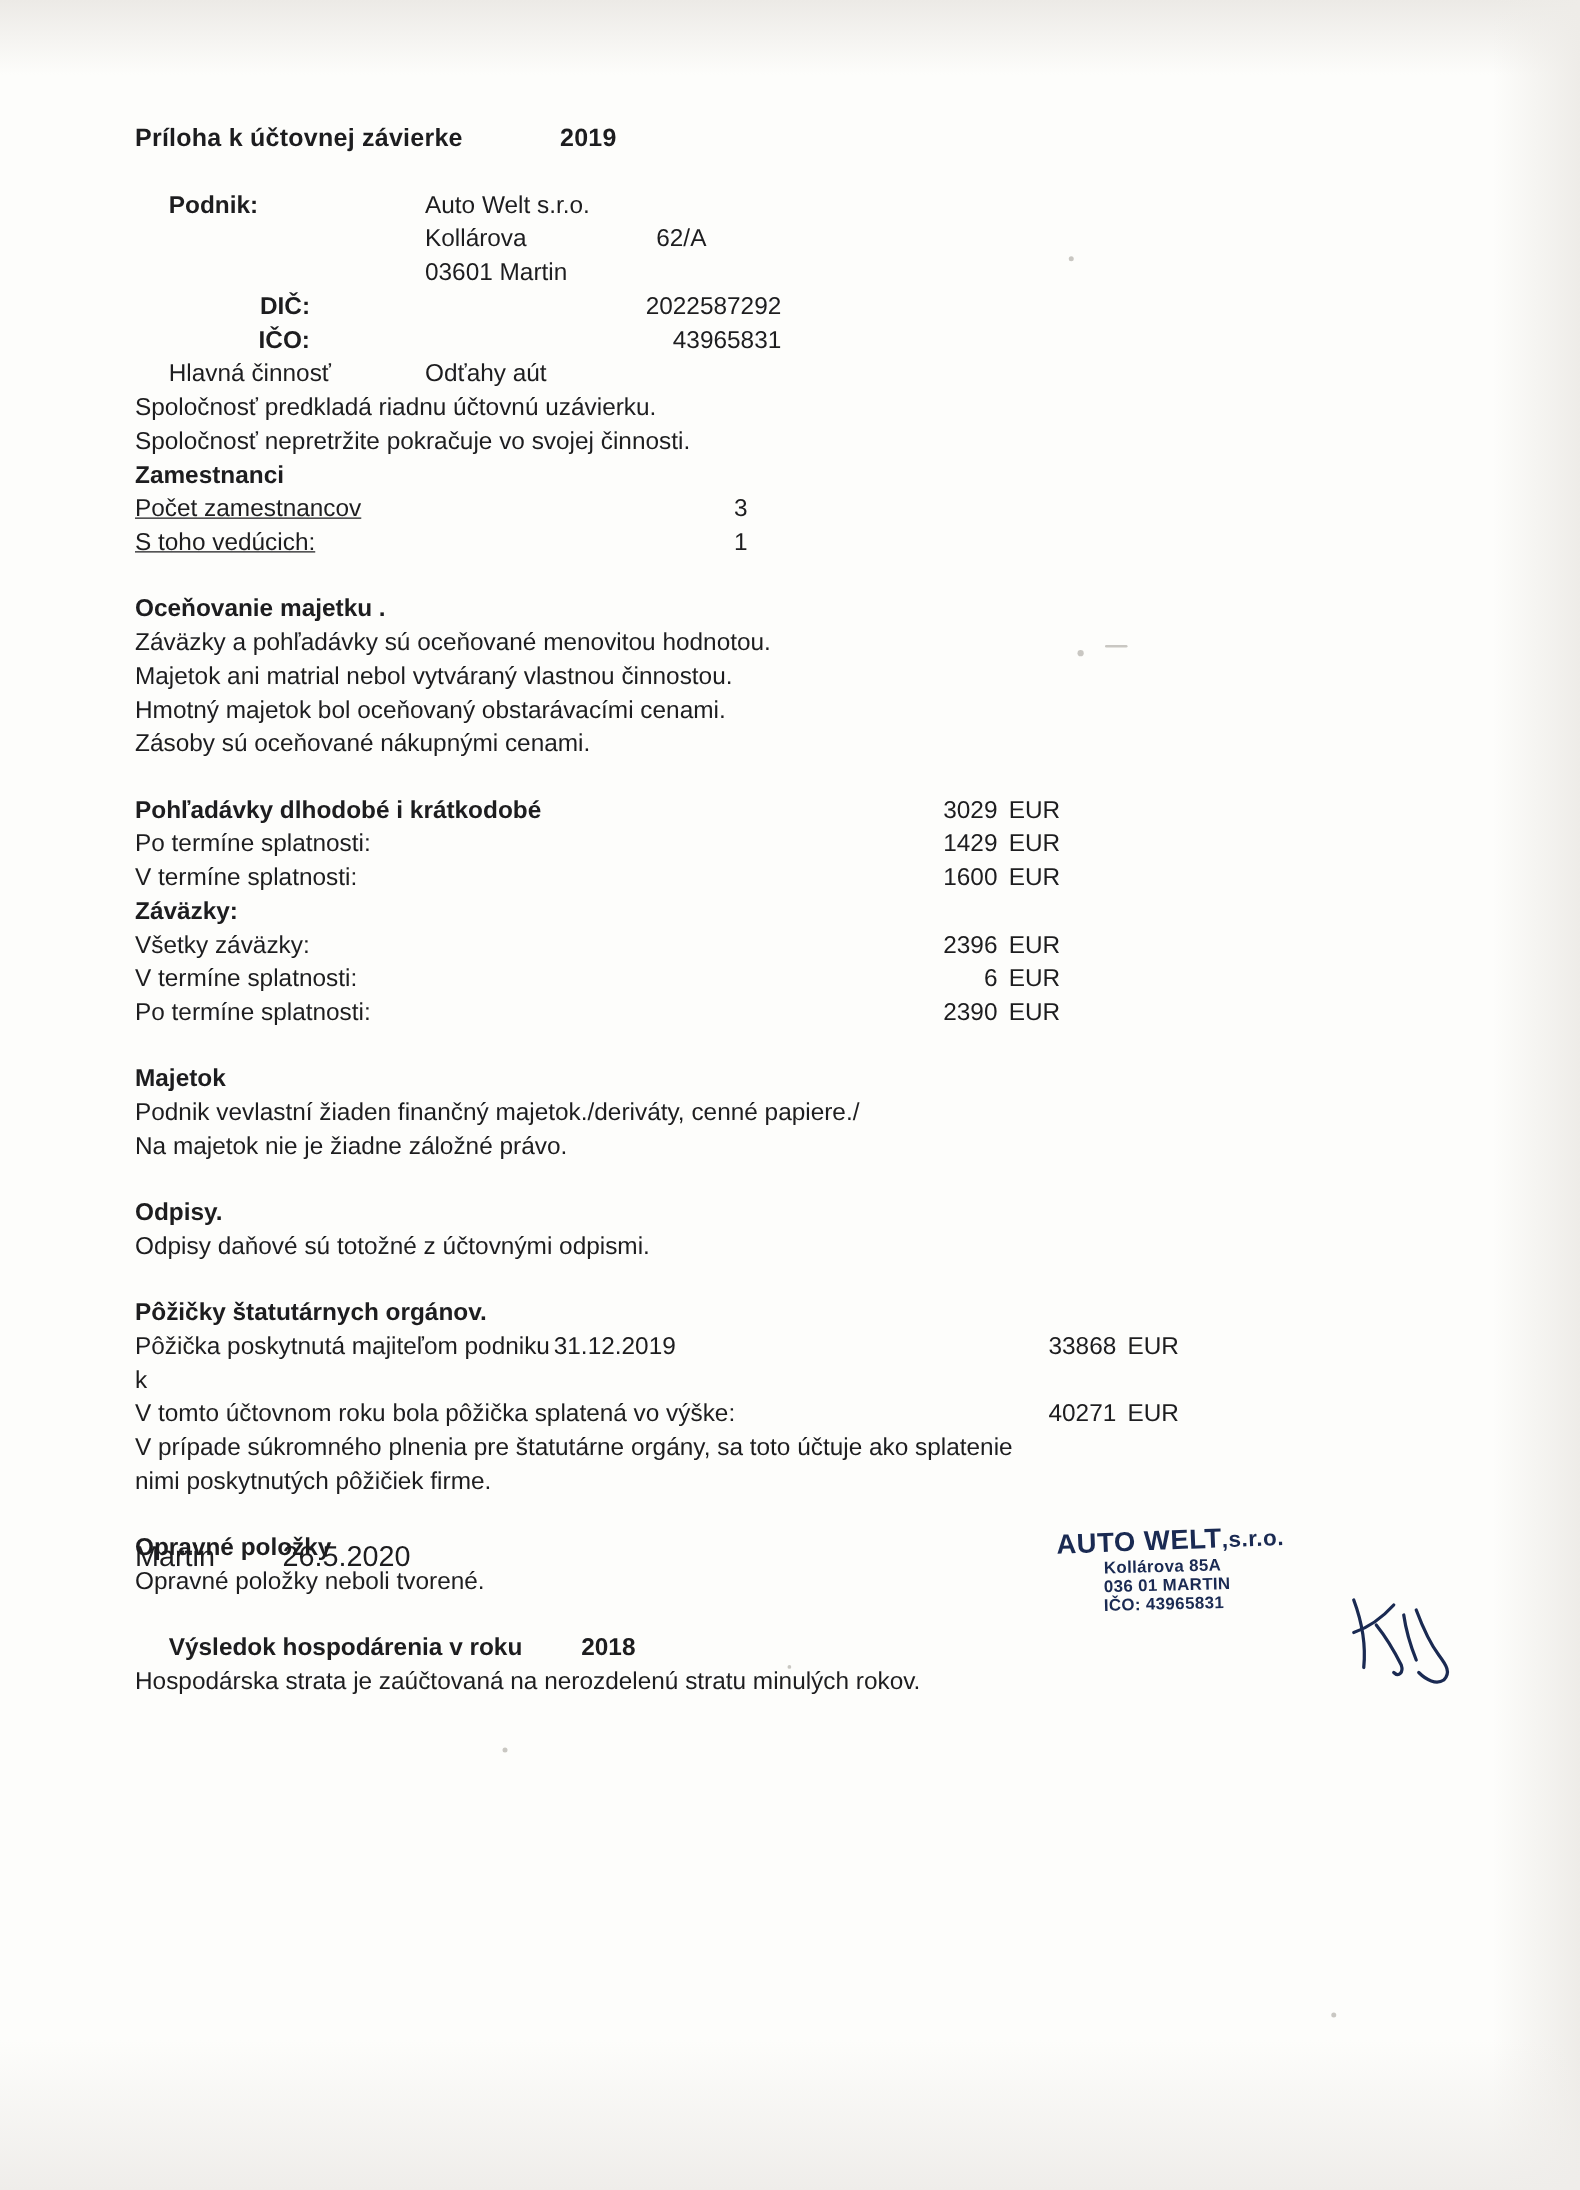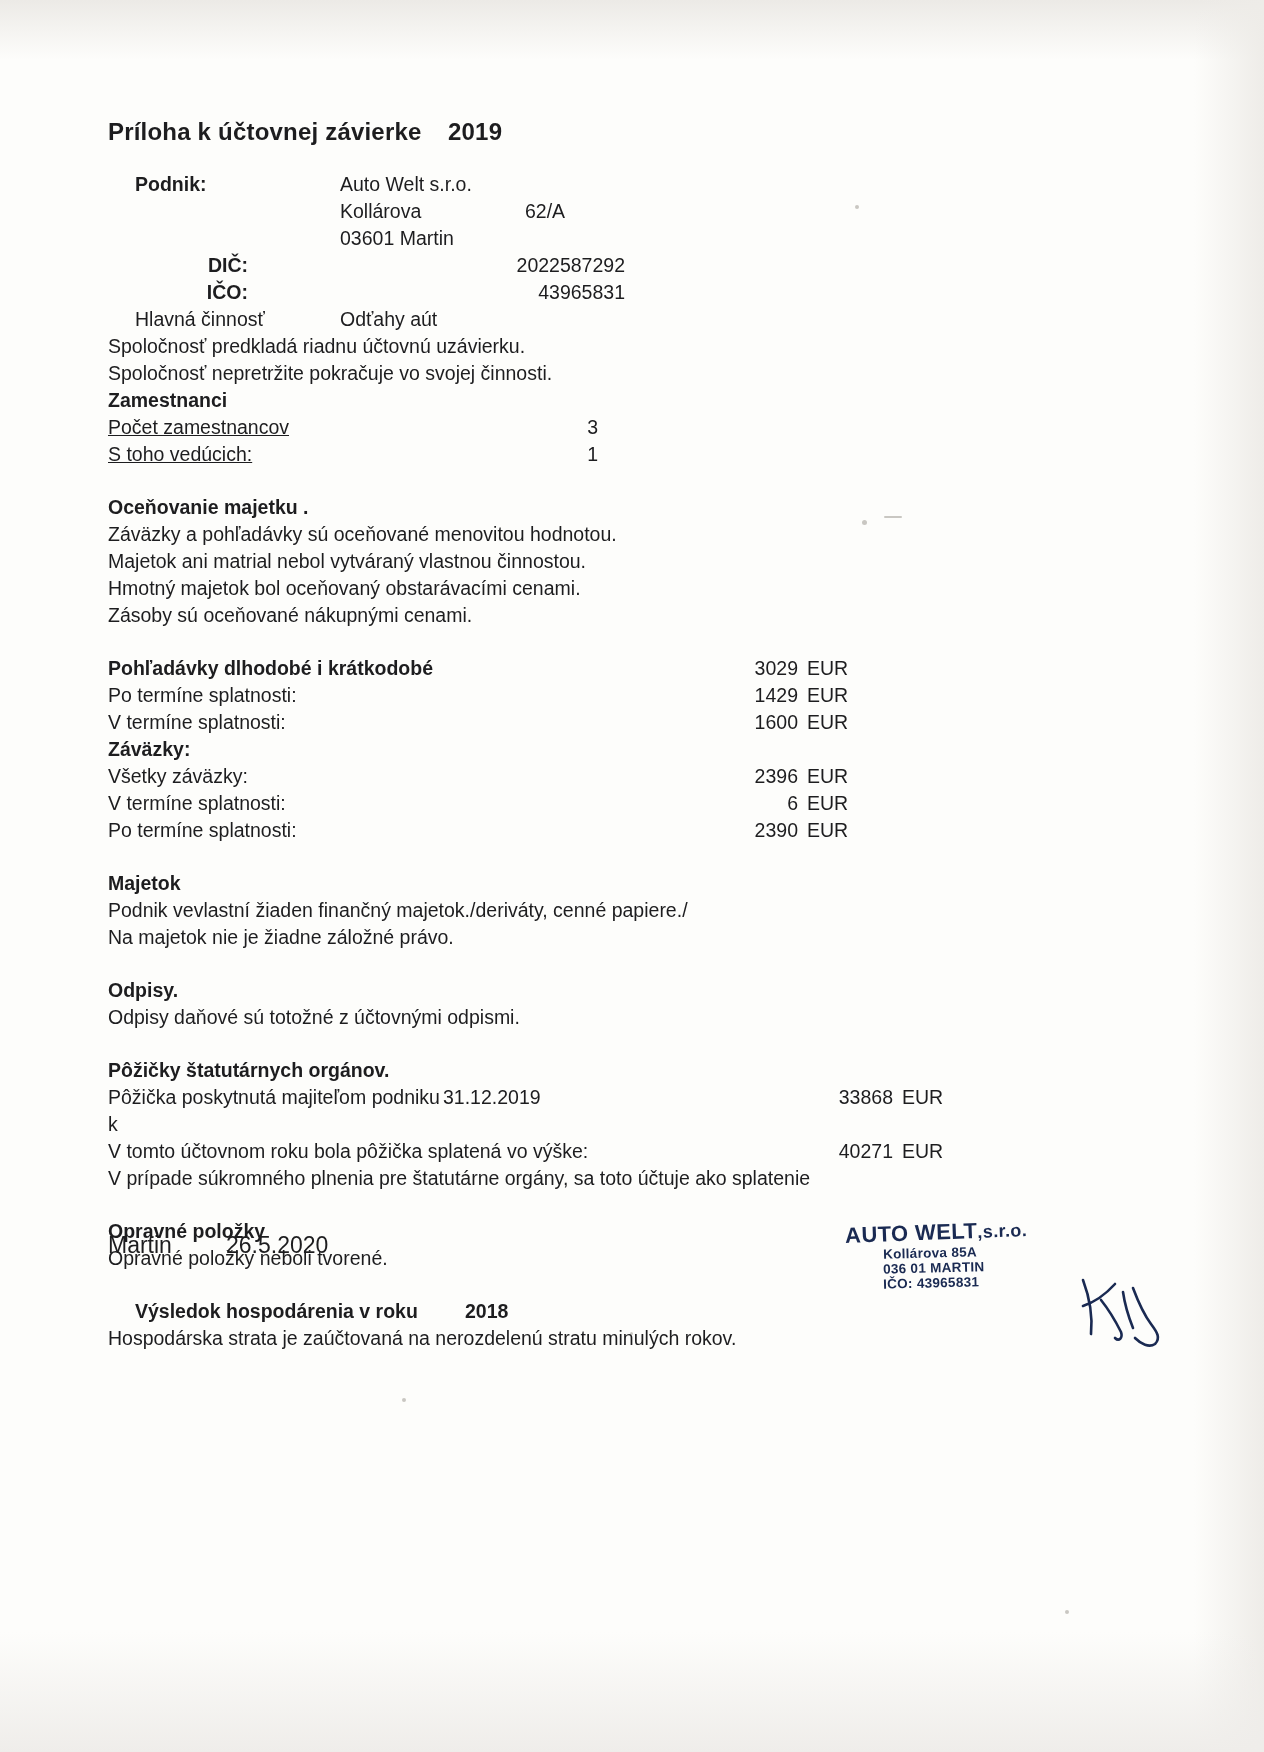--- a/index.html
+++ b/index.html
@@ -46,27 +46,26 @@
   .content {
     position: absolute;
     left: 108px;
     top: 98px;
     width: 940px;
     font-size: 19.5px;
     line-height: 27px;
   }
 
   .doc-title {
-    font-size: 24px;
+    font-size: 20px;
     font-weight: bold;
     letter-spacing: 0.2px;
     display: flex;
     align-items: baseline;
     margin-bottom: 26px;
-    margin-top: 20px;
   }
   .doc-title .t-label { width: 340px; }
   .doc-title .t-year { font-weight: bold; }
 
   .row { display: flex; align-items: baseline; margin-left: 27px; }
   .b { font-weight: bold; }
 
   .col-label { width: 205px; flex: none; }
 
   
@@ -274,20 +273,21 @@
       <span class="l-date">31.12.2019</span>
       <span class="l-value">33868</span>
       <span class="l-cur">EUR</span>
     </div>
     <div class="loan-row">
       <span style="width:605px; flex:none;">V tomto účtovnom roku bola pôžička splatená vo výške:</span>
       <span class="l-value">40271</span>
       <span class="l-cur">EUR</span>
     </div>
     <div>V prípade súkromného plnenia pre štatutárne orgány, sa toto účtuje ako splatenie</div>
+    <div>nimi poskytnutých pôžičiek firme.</div>
 
     <div class="gap-md"></div>
 
     <div class="b">Opravné položky</div>
     <div>Opravné  položky neboli tvorené.</div>
 
     <div class="gap-md"></div>
 
     <div class="row">
       <span class="b" style="width:330px; flex:none;">Výsledok hospodárenia v roku</span>

